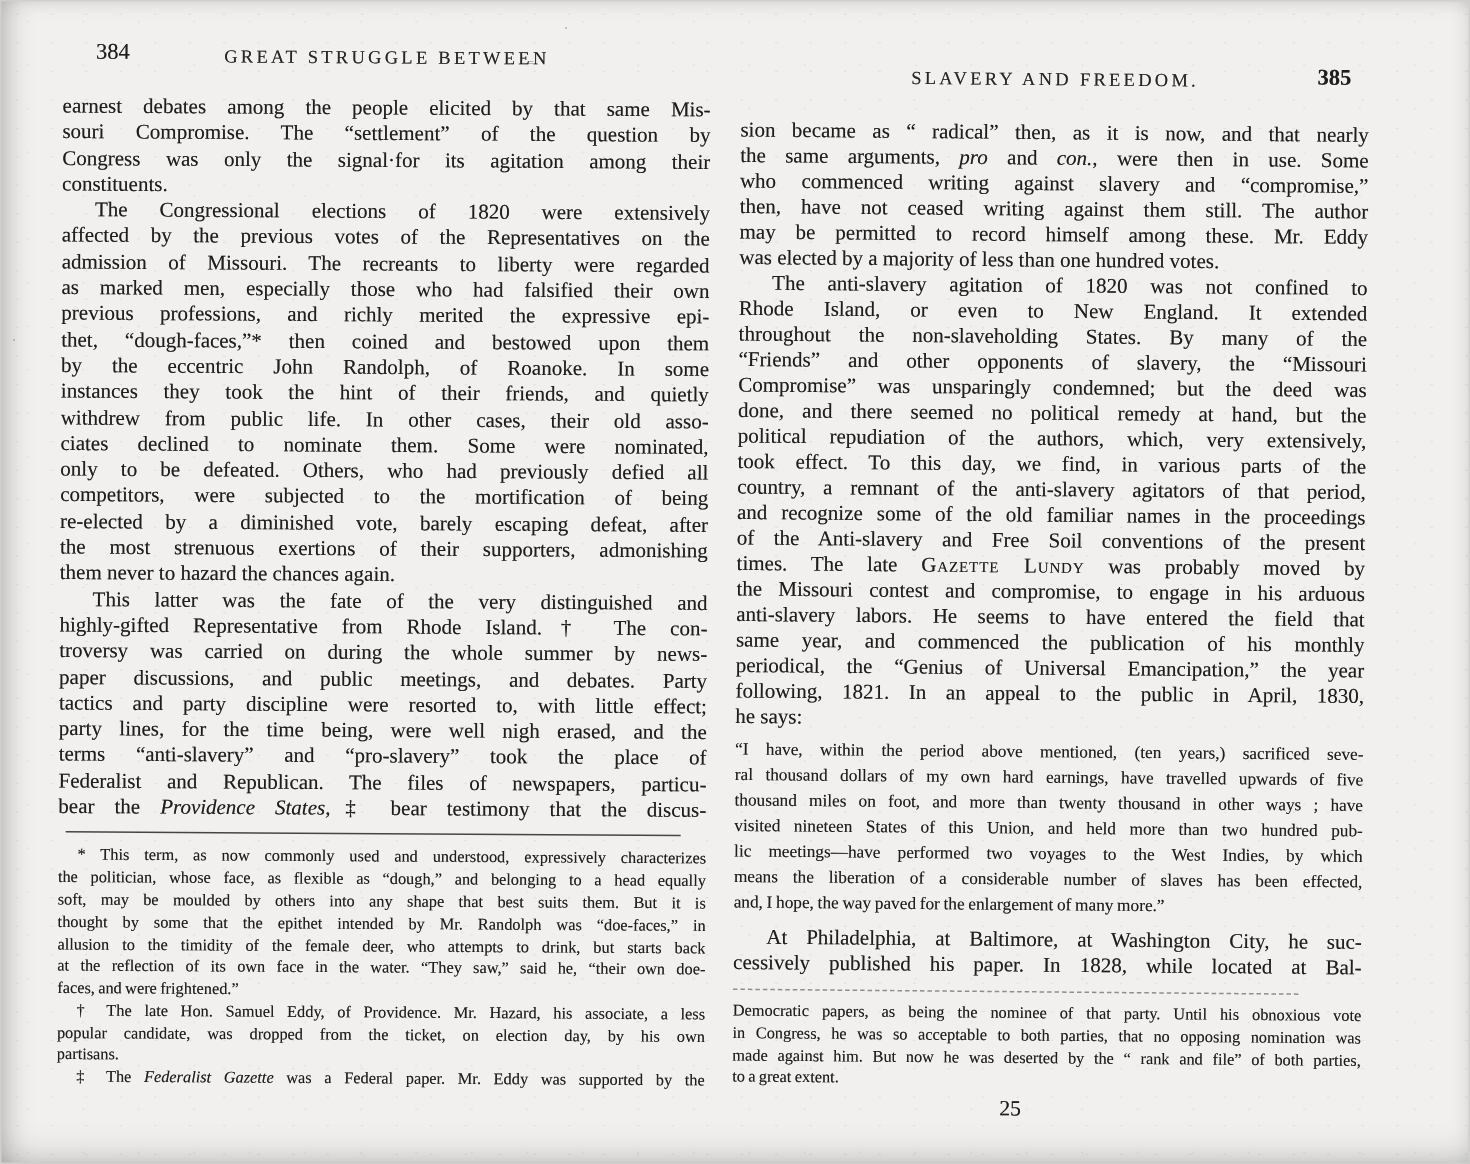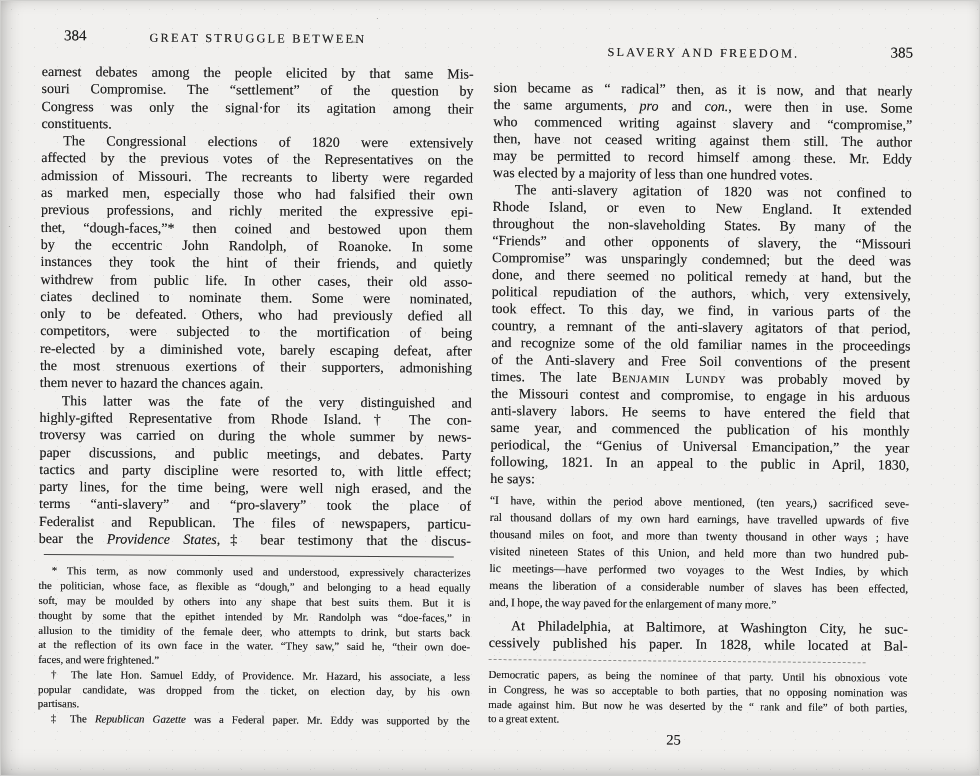--- a/index.html
+++ b/index.html
@@ -33,21 +33,21 @@
   .page.right { left: 494px; top: 44px; width: 419px; transform: rotate(0.5deg);  transform-origin: top left; }
 
   .pagehead { position: relative; height: 20px; }
   .runhead {
     display: block; text-align: center;
     font-size: 12.3px; letter-spacing: 2.2px;
     color: #262626;
   }
   .folio { position: absolute; top: -3px; font-size: 15px; }
   .page.left  .folio { left: 8px; margin-left: 14px; }
-  .page.right .folio { right: 0; }
+  .page.right .folio { right: 12px; font-weight: bold; }
 
   .page.left  .pagebody { margin-top: 13px; }
   .page.right .pagebody { margin-top: 15px; }
 
   .para { margin: 0; }
   .tline {
     font-size: 14px;
     line-height: 17.3px; height: 17.3px;
     overflow: hidden;
     text-align: justify;
@@ -154,21 +154,21 @@
           <div class="tline">allusion to the timidity of the female deer, who attempts to drink, but starts back</div>
           <div class="tline">at the reflection of its own face in the water.  “They saw,” said he, “their own doe-</div>
           <div class="tline endline">faces, and were frightened.”</div>
         </div>
         <div class="para">
           <div class="tline ind">† The late Hon. Samuel Eddy, of Providence.  Mr. Hazard, his associate, a less</div>
           <div class="tline">popular candidate, was dropped from the ticket, on election day, by his own</div>
           <div class="tline endline">partisans.</div>
         </div>
         <div class="para">
-          <div class="tline ind"><span>‡ The </span><span class="it">Republican Gazette</span><span> was a Federal paper.  Mr. Eddy was supported by the</span></div>
+          <div class="tline ind"><span>‡ The </span><span class="it">Federalist Gazette</span><span> was a Federal paper.  Mr. Eddy was supported by the</span></div>
         </div>
       </div>
   </div>
 
   <div class="page right">
     <div class="pagehead">
       <span class="runhead">SLAVERY AND FREEDOM.</span>
       <span class="folio">385</span>
     </div>
     <div class="pagebody">
@@ -185,21 +185,21 @@
           <div class="tline">Rhode Island, or even to New England.  It extended</div>
           <div class="tline">throughout the non-slaveholding States.  By many of the</div>
           <div class="tline">“Friends” and other opponents of slavery, the “Missouri</div>
           <div class="tline">Compromise” was unsparingly condemned; but the deed was</div>
           <div class="tline">done, and there seemed no political remedy at hand, but the</div>
           <div class="tline">political repudiation of the authors, which, very extensively,</div>
           <div class="tline">took effect.  To this day, we find, in various parts of the</div>
           <div class="tline">country, a remnant of the anti-slavery agitators of that period,</div>
           <div class="tline">and recognize some of the old familiar names in the proceedings</div>
           <div class="tline">of the Anti-slavery and Free Soil conventions of the present</div>
-          <div class="tline"><span>times.  The late </span><span class="sc">Benjamin Lundy</span><span> was probably moved by</span></div>
+          <div class="tline"><span>times.  The late </span><span class="sc">Gazette Lundy</span><span> was probably moved by</span></div>
           <div class="tline">the Missouri contest and compromise, to engage in his arduous</div>
           <div class="tline">anti-slavery labors.  He seems to have entered the field that</div>
           <div class="tline">same year, and commenced the publication of his monthly</div>
           <div class="tline">periodical, the “Genius of Universal Emancipation,” the year</div>
           <div class="tline">following, 1821.  In an appeal to the public in April, 1830,</div>
           <div class="tline endline">he says:</div>
         </div>
         <div class="para quote">
           <div class="tline">“I have, within the period above mentioned, (ten years,) sacrificed seve-</div>
           <div class="tline">ral thousand dollars of my own hard earnings, have travelled upwards of five</div>

